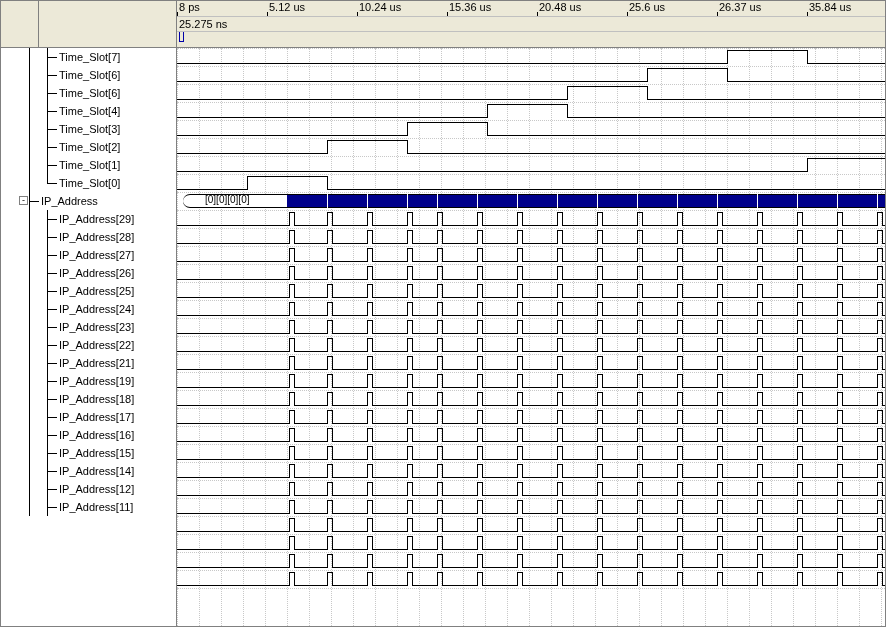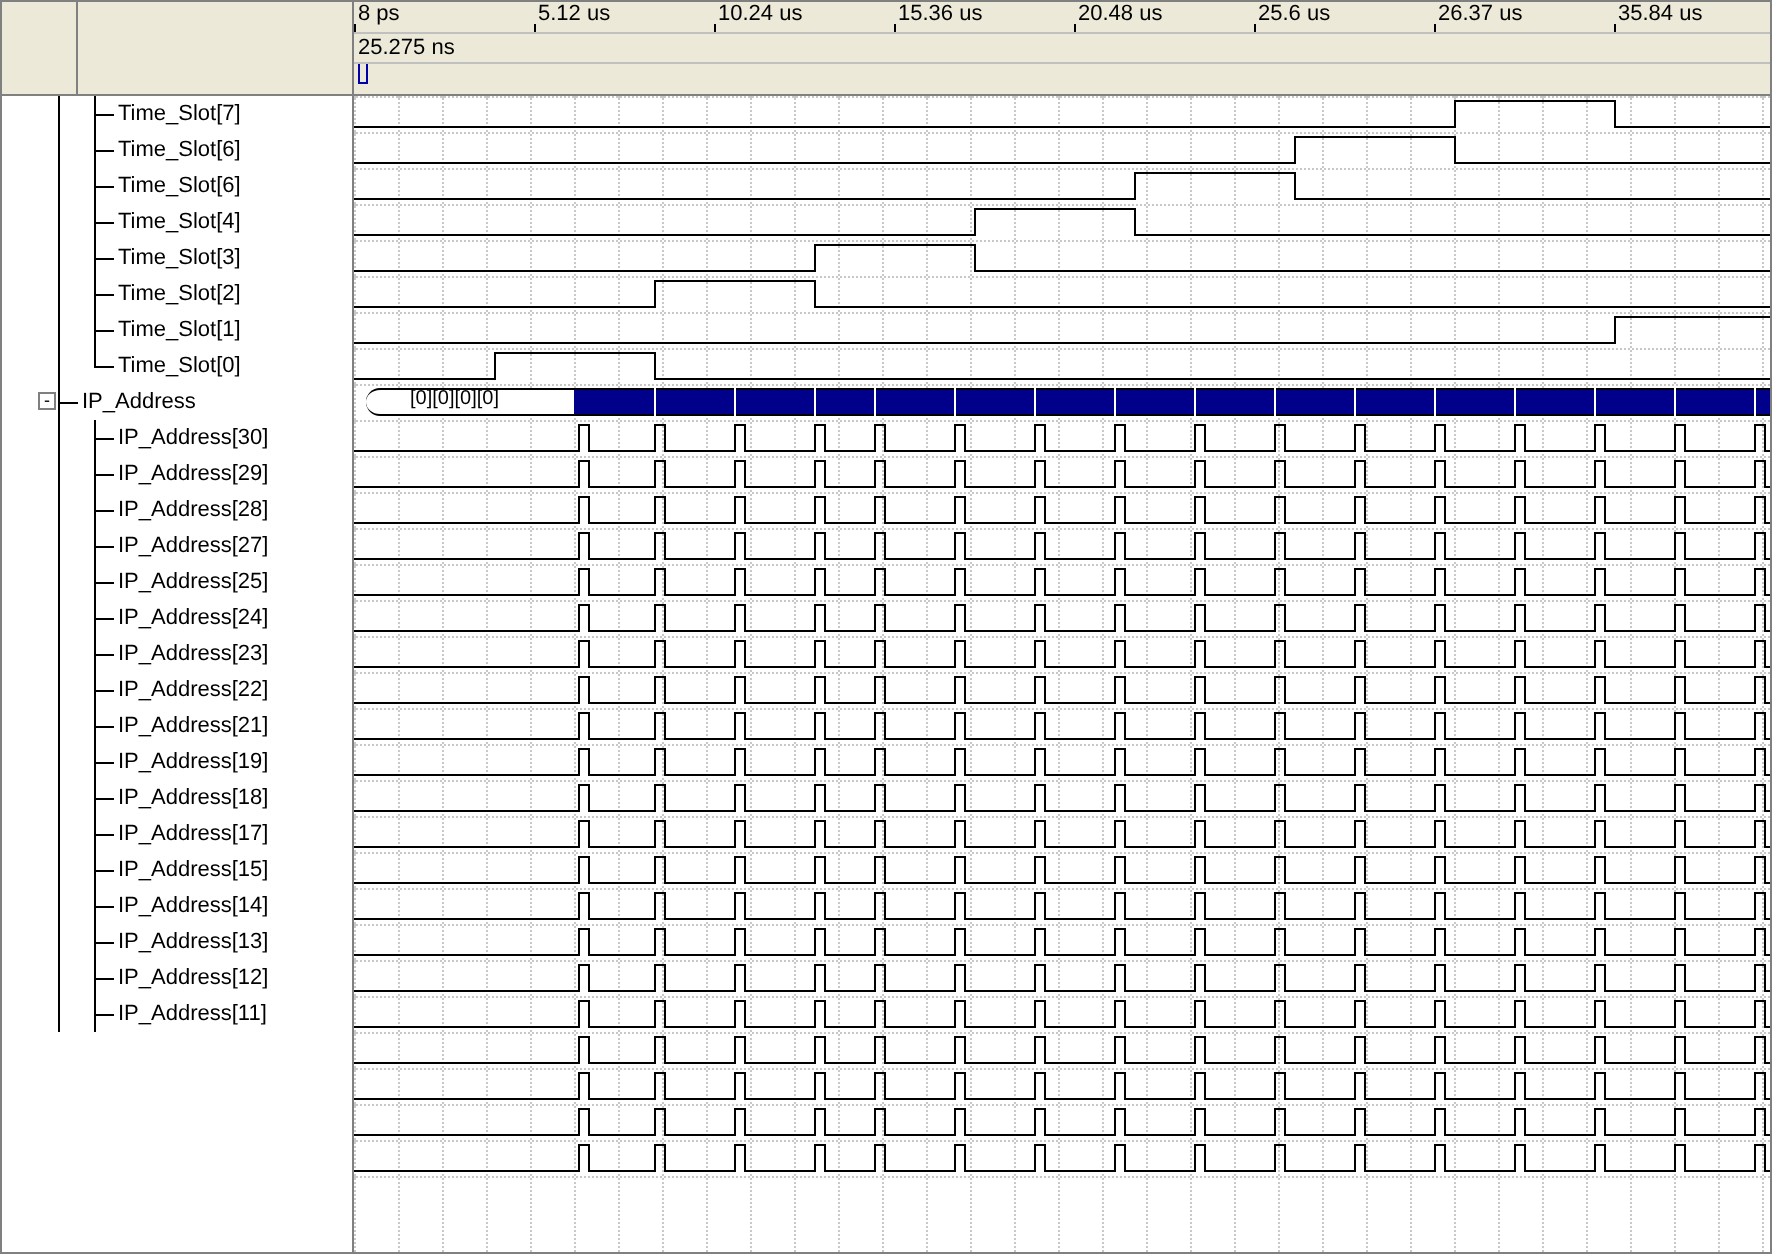--- a/index.html
+++ b/index.html
@@ -332,30 +332,20 @@
             <span class="sigtext">IP_Address</span>
           </div>
         </div>
         <div class="sigrow">
           <div class="treecol">
             <div class="branch-v" style="left: 28px; top: 0px; height: 18px;"></div>
           </div>
           <div class="namecol">
             <div class="branch-v" style="left: 8px; top: 0px; height: 18px;"></div>
             <div class="branch-h" style="left: 8px; top: 9px; width: 10px;"></div>
-            <span class="sigtext" style="margin-left: 18px;">IP_Address[30]</span>
-          </div>
-        </div>
-        <div class="sigrow">
-          <div class="treecol">
-            <div class="branch-v" style="left: 28px; top: 0px; height: 18px;"></div>
-          </div>
-          <div class="namecol">
-            <div class="branch-v" style="left: 8px; top: 0px; height: 18px;"></div>
-            <div class="branch-h" style="left: 8px; top: 9px; width: 10px;"></div>
             <span class="sigtext" style="margin-left: 18px;">IP_Address[29]</span>
           </div>
         </div>
         <div class="sigrow">
           <div class="treecol">
             <div class="branch-v" style="left: 28px; top: 0px; height: 18px;"></div>
           </div>
           <div class="namecol">
             <div class="branch-v" style="left: 8px; top: 0px; height: 18px;"></div>
             <div class="branch-h" style="left: 8px; top: 9px; width: 10px;"></div>
@@ -372,20 +362,30 @@
             <span class="sigtext" style="margin-left: 18px;">IP_Address[27]</span>
           </div>
         </div>
         <div class="sigrow">
           <div class="treecol">
             <div class="branch-v" style="left: 28px; top: 0px; height: 18px;"></div>
           </div>
           <div class="namecol">
             <div class="branch-v" style="left: 8px; top: 0px; height: 18px;"></div>
             <div class="branch-h" style="left: 8px; top: 9px; width: 10px;"></div>
+            <span class="sigtext" style="margin-left: 18px;">IP_Address[26]</span>
+          </div>
+        </div>
+        <div class="sigrow">
+          <div class="treecol">
+            <div class="branch-v" style="left: 28px; top: 0px; height: 18px;"></div>
+          </div>
+          <div class="namecol">
+            <div class="branch-v" style="left: 8px; top: 0px; height: 18px;"></div>
+            <div class="branch-h" style="left: 8px; top: 9px; width: 10px;"></div>
             <span class="sigtext" style="margin-left: 18px;">IP_Address[25]</span>
           </div>
         </div>
         <div class="sigrow">
           <div class="treecol">
             <div class="branch-v" style="left: 28px; top: 0px; height: 18px;"></div>
           </div>
           <div class="namecol">
             <div class="branch-v" style="left: 8px; top: 0px; height: 18px;"></div>
             <div class="branch-h" style="left: 8px; top: 9px; width: 10px;"></div>
@@ -452,41 +452,41 @@
             <span class="sigtext" style="margin-left: 18px;">IP_Address[17]</span>
           </div>
         </div>
         <div class="sigrow">
           <div class="treecol">
             <div class="branch-v" style="left: 28px; top: 0px; height: 18px;"></div>
           </div>
           <div class="namecol">
             <div class="branch-v" style="left: 8px; top: 0px; height: 18px;"></div>
             <div class="branch-h" style="left: 8px; top: 9px; width: 10px;"></div>
+            <span class="sigtext" style="margin-left: 18px;">IP_Address[16]</span>
+          </div>
+        </div>
+        <div class="sigrow">
+          <div class="treecol">
+            <div class="branch-v" style="left: 28px; top: 0px; height: 18px;"></div>
+          </div>
+          <div class="namecol">
+            <div class="branch-v" style="left: 8px; top: 0px; height: 18px;"></div>
+            <div class="branch-h" style="left: 8px; top: 9px; width: 10px;"></div>
             <span class="sigtext" style="margin-left: 18px;">IP_Address[15]</span>
           </div>
         </div>
         <div class="sigrow">
           <div class="treecol">
             <div class="branch-v" style="left: 28px; top: 0px; height: 18px;"></div>
           </div>
           <div class="namecol">
             <div class="branch-v" style="left: 8px; top: 0px; height: 18px;"></div>
             <div class="branch-h" style="left: 8px; top: 9px; width: 10px;"></div>
             <span class="sigtext" style="margin-left: 18px;">IP_Address[14]</span>
-          </div>
-        </div>
-        <div class="sigrow">
-          <div class="treecol">
-            <div class="branch-v" style="left: 28px; top: 0px; height: 18px;"></div>
-          </div>
-          <div class="namecol">
-            <div class="branch-v" style="left: 8px; top: 0px; height: 18px;"></div>
-            <div class="branch-h" style="left: 8px; top: 9px; width: 10px;"></div>
-            <span class="sigtext" style="margin-left: 18px;">IP_Address[13]</span>
           </div>
         </div>
         <div class="sigrow">
           <div class="treecol">
             <div class="branch-v" style="left: 28px; top: 0px; height: 18px;"></div>
           </div>
           <div class="namecol">
             <div class="branch-v" style="left: 8px; top: 0px; height: 18px;"></div>
             <div class="branch-h" style="left: 8px; top: 9px; width: 10px;"></div>
             <span class="sigtext" style="margin-left: 18px;">IP_Address[12]</span>

